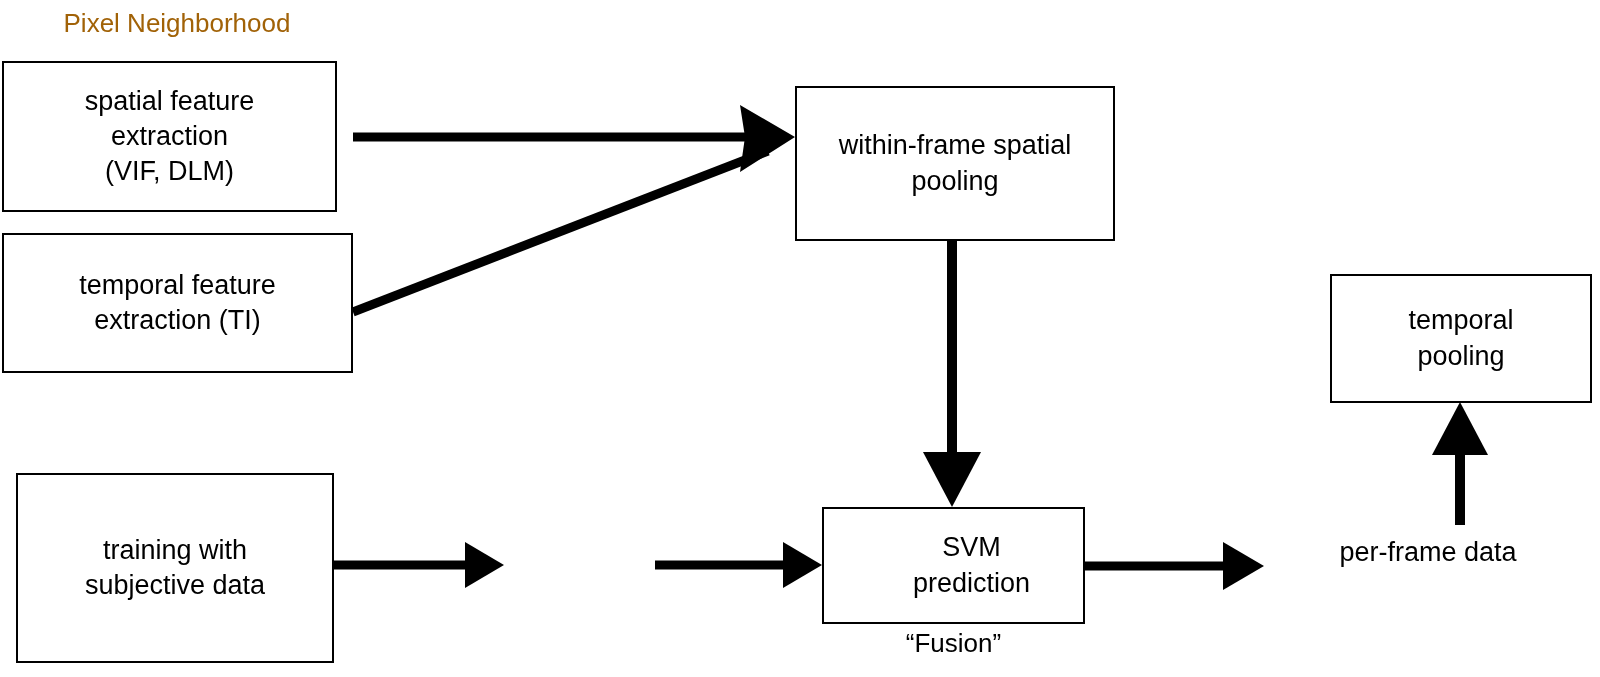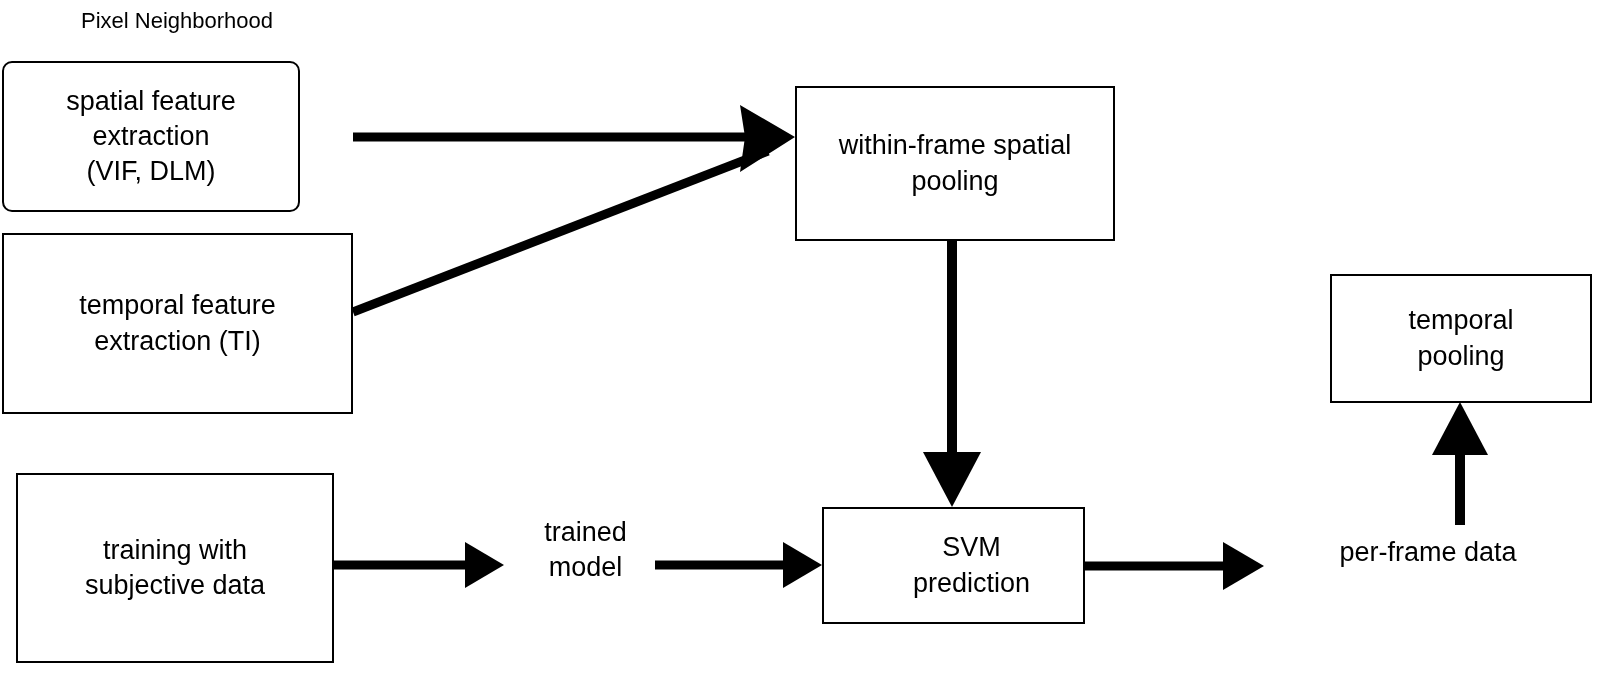--- a/index.html
+++ b/index.html
@@ -11,23 +11,23 @@
     position: relative;
     width: 1600px;
     height: 677px;
     background: #ffffff;
     overflow: hidden;
     font-family: "Liberation Sans", sans-serif;
     color: #000000;
   }
   .group-label {
     position: absolute;
-    font-size: 22px;
+    font-size: 26px;
     line-height: 1.2;
-    color: #000000;
+    color: #a16207;
     white-space: nowrap;
     text-align: center;
   }
   .node-box {
     position: absolute;
     box-sizing: border-box;
     border: 2px solid #000000;
     background: #ffffff;
     display: flex;
     align-items: center;
@@ -107,27 +107,27 @@
 
     <g>
       <line x1="1460" y1="525" x2="1460" y2="445" stroke="#000" stroke-width="10"></line>
       <polygon points="1460,402 1432,455 1488,455" fill="#000"></polygon>
     </g>
   </svg>
 
   <div class="group-label" style="left:22px; top:8px; width:310px;">Pixel Neighborhood</div>
 
 
-  <div class="node-box" style="left:2px; top:61px; width:298px; height:151px;border-radius:10px;">
+  <div class="node-box" style="left:2px; top:61px; width:335px; height:151px;">
     <span class="node-text">spatial feature
 extraction
 (VIF, DLM)</span>
   </div>
 
-  <div class="node-box" style="left:2px; top:233px; width:351px; height:181px;">
+  <div class="node-box" style="left:2px; top:233px; width:351px; height:140px;">
     <span class="node-text">temporal feature
 extraction (TI)</span>
   </div>
 
   <div class="node-box" style="left:795px; top:60px; width:320px; height:155px;margin-top:26px;">
     <span class="node-text">within-frame spatial
 pooling</span>
   </div>
 
   <div class="node-box" style="left:16px; top:473px; width:318px; height:190px;">
@@ -138,19 +138,18 @@
   <div class="node-box" style="left:822px; top:507px; width:263px; height:117px;padding-left:36px;">
     <span class="node-text">SVM
 prediction</span>
   </div>
 
   <div class="node-box" style="left:1330px; top:274px; width:262px; height:129px;">
     <span class="node-text">temporal
 pooling</span>
   </div>
 
-  <div class="free-label" style="left:513px; top:515px; width:145px;">trained
-model</div>
 
   <div class="free-label" style="left:1303px; top:535px; width:250px;">per-frame data</div>
 
+  <div class="caption-label" style="left:822px; top:628px; width:263px;">“Fusion”</div>
 
 </div>
 
 </body></html>

